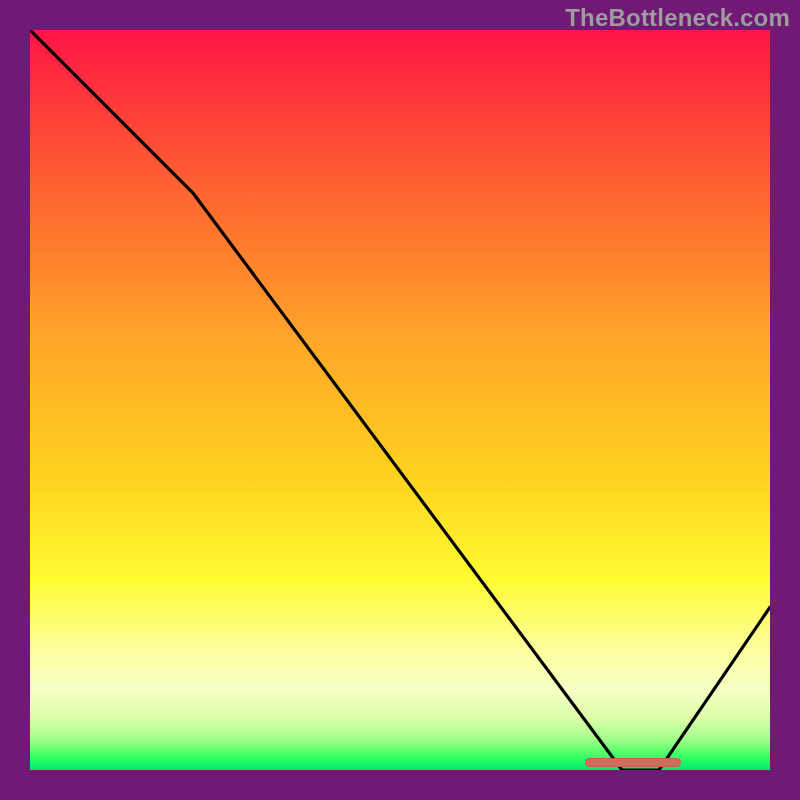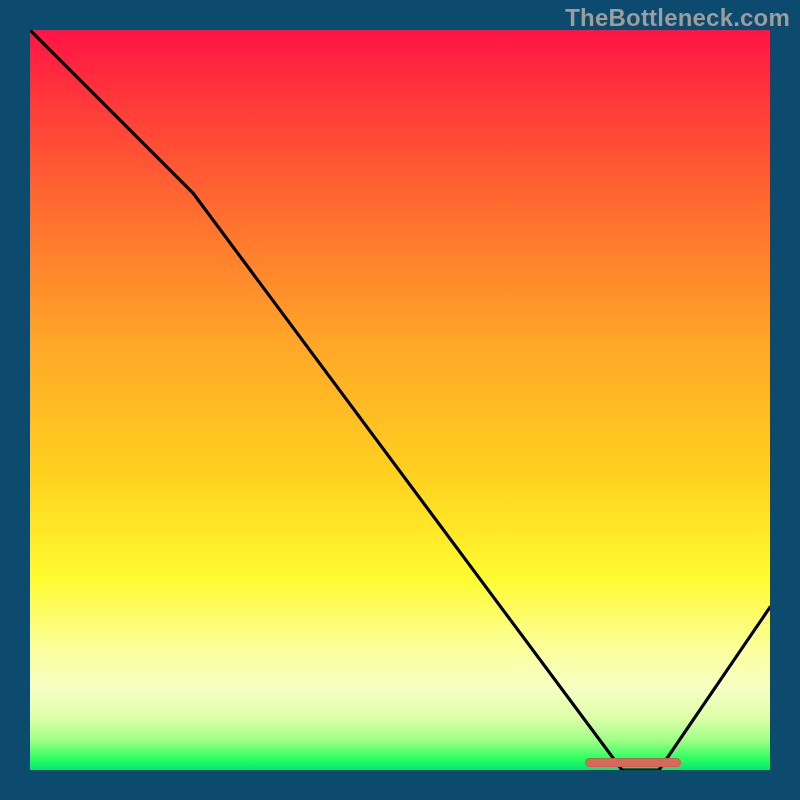--- a/index.html
+++ b/index.html
@@ -8,21 +8,21 @@
     width: 800px;
     height: 800px;
     background: #000;
     font-family: Arial, Helvetica, sans-serif;
     overflow: hidden;
   }
   .frame {
     position: relative;
     width: 800px;
     height: 800px;
-    background: #0c4a6e;
+    background: #701a75;
   }
   .attribution {
     position: absolute;
     top: 4px;
     right: 10px;
     font-size: 24px;
     font-weight: 600;
     color: #9d9d9d;
     letter-spacing: 0.2px;
   }

